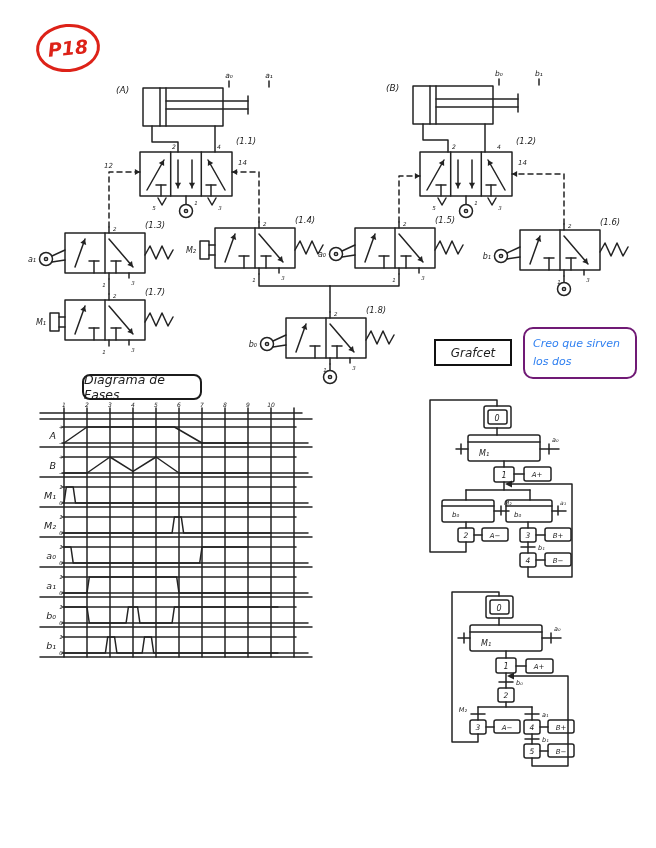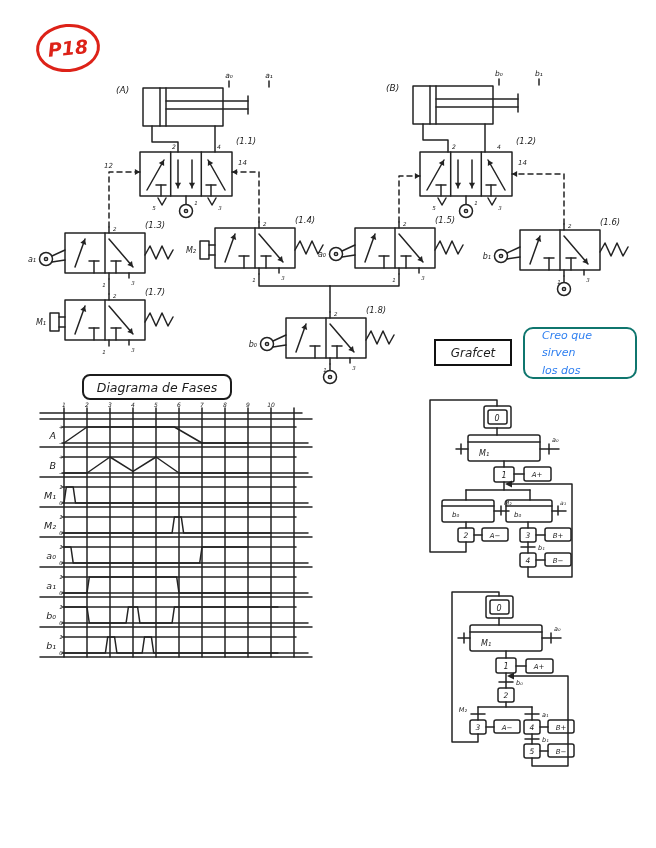--- a/index.html
+++ b/index.html
@@ -6,27 +6,27 @@
   body{width:656px;height:848px;position:relative;overflow:hidden;
        font-family:"DejaVu Sans",sans-serif;color:#1c1c1c;}
   #main-svg{position:absolute;left:0;top:0;}
   #main-svg line,#main-svg polyline,#main-svg path,#main-svg rect,#main-svg circle{
        stroke:#232323;stroke-width:1.5;fill:none;stroke-linecap:round;stroke-linejoin:round;}
   #main-svg text{fill:#1c1c1c;stroke:none;font-style:italic;font-family:"DejaVu Sans",sans-serif;}
   .overlay{position:absolute;display:flex;align-items:center;justify-content:center;
        font-style:italic;box-sizing:border-box;}
   .p18{left:36px;top:24px;width:64px;height:48px;border:3px solid #dd2218;border-radius:50%;
        color:#dd2218;font-weight:bold;font-size:19px;transform:rotate(-5deg);}
-  .phase-title{left:82px;top:374px;width:150px;height:26px;border:2px solid #1c1c1c;
+  .phase-title{left:82px;top:374px;width:120px;height:26px;border:2px solid #1c1c1c;
        border-radius:8px;font-size:12.5px;}
   .grafcet-title{left:434px;top:339px;width:78px;height:27px;border:2.5px solid #111;
        font-size:12px;}
-  .note{left:523px;top:327px;width:114px;height:52px;border:2px solid #0f766e;border-radius:10px;
+  .note{left:523px;top:327px;width:114px;height:52px;border:2px solid #701a75;border-radius:10px;
        color:#2e7ff0;font-size:11px;flex-direction:column;align-items:flex-start;
-       padding:4px 17px;line-height:1.6;}
+       padding:4px 8px;line-height:1.6;}
 </style>
 </head>
 <body>
 
 <div class="overlay p18">P18</div>
 
 <div class="overlay phase-title">Diagrama de Fases</div>
 
 <div class="overlay grafcet-title">Grafcet</div>
 

